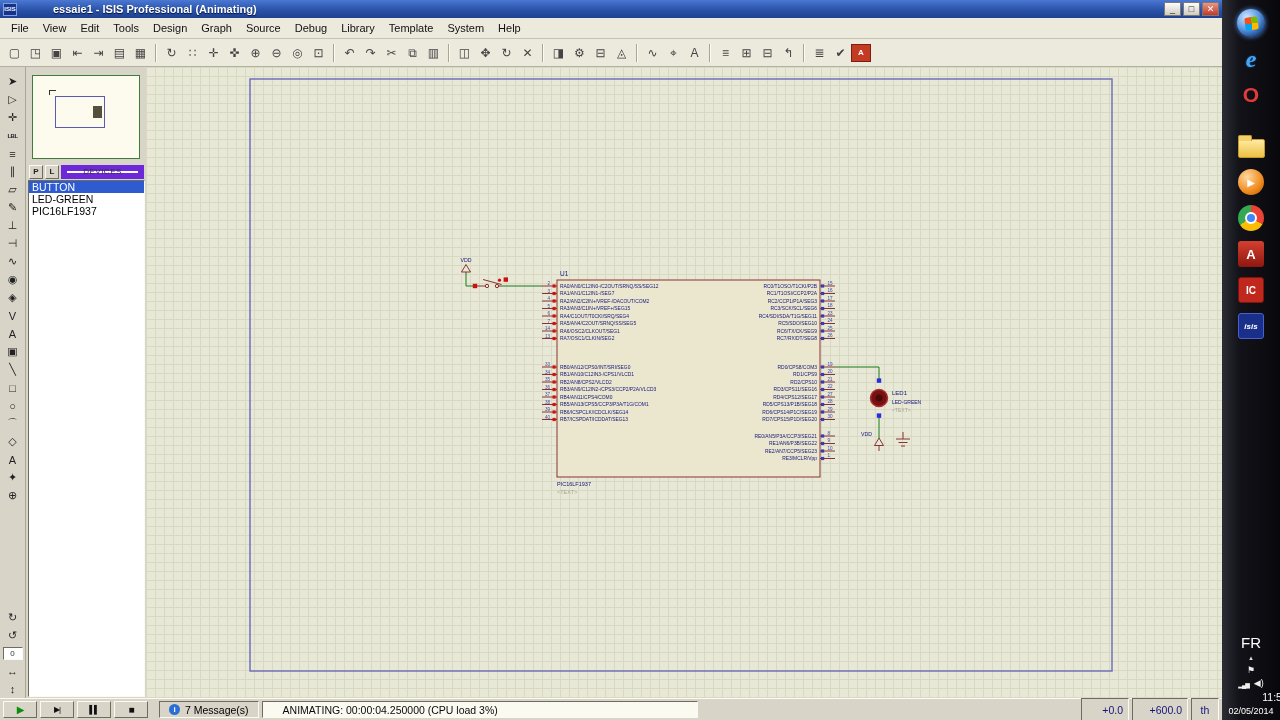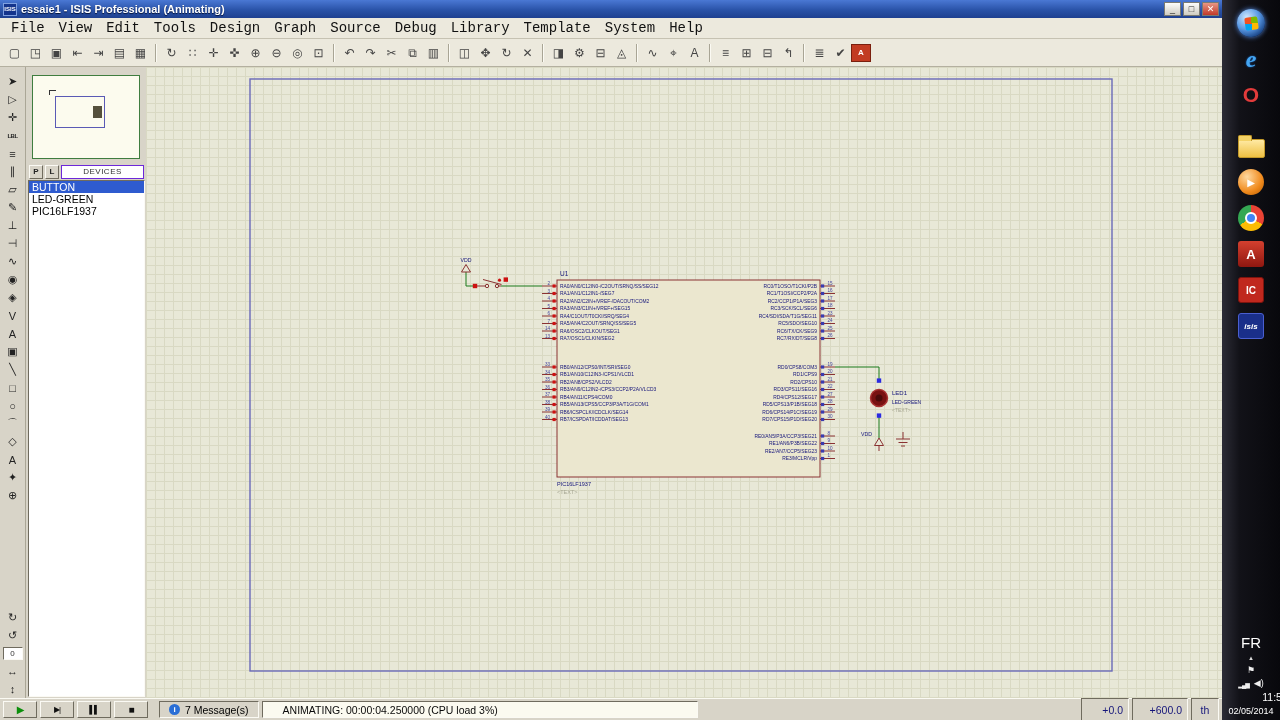--- a/index.html
+++ b/index.html
@@ -4,32 +4,32 @@
 <style>
   * { margin:0; padding:0; box-sizing:border-box; }
   html,body { width:1280px; height:720px; overflow:hidden; font-family:"Liberation Sans",sans-serif; background:#000; }
   #stage { position:relative; width:1280px; height:720px; }
 
   
   #app { position:absolute; left:0; top:0; width:1222px; height:720px; background:#d8d4c8; }
 
   .titlebar { position:absolute; left:0; top:0; width:100%; height:18px;
     background:linear-gradient(180deg,#4a78d4 0%,#2a53a8 55%,#1e4090 100%);
-    display:flex; align-items:center; padding:0 3px; color:#fff; }
+    display:flex; align-items:center; padding:0 3px; color:#fff;gap:32px; }
   .title-icon { width:14px; height:13px; background:#14348c; color:#fff; font-size:6px; font-weight:bold;
     display:flex; align-items:center; justify-content:center; margin-right:4px; border:1px solid #7fa0e0; }
   .title-text { font-size:11px; font-weight:bold; text-shadow:0 1px 1px #001038; white-space:nowrap; }
   .win-btns { margin-left:auto; display:flex; gap:2px; }
   .win-btn { width:17px; height:14px; font-size:9px; line-height:12px; text-align:center;
     background:linear-gradient(#fdfdfb,#cfccc2); border:1px solid #7a7a72; color:#222; }
   .win-btn.close { background:linear-gradient(#e89784,#c0392b); color:#fff; }
 
   .menubar { position:absolute; left:0; top:18px; width:100%; height:21px; background:#ece9dd;
     border-bottom:1px solid #c6c2b2; display:flex; align-items:center; padding-left:4px; }
-  .menu-item { font-size:14px; color:#111; padding:3px 7px;font-family:Liberation Mono, monospace; }
+  .menu-item { font-size:11px; color:#111; padding:3px 7px; }
 
   .toolbar { position:absolute; left:0; top:39px; width:100%; height:28px; background:#ece9dd;
     border-bottom:1px solid #b4b0a0; display:flex; align-items:center; padding:0 4px; }
   .tb-btn { width:21px; height:21px; display:flex; align-items:center; justify-content:center;
     font-size:12px; color:#444; border:1px solid transparent; }
   .tb-btn.ares { background:#c23b22; color:#fff; font-size:8px; font-weight:bold; border:1px solid #7a1f0e; width:20px; height:18px; }
   .tb-sep { width:2px; height:18px; margin:0 4px; border-left:1px solid #a9a595; border-right:1px solid #fbfaf3; }
 
   .workspace { position:absolute; left:0; top:67px; width:100%; height:631px; }
 
@@ -48,21 +48,21 @@
     display:flex; flex-direction:column; }
   .preview-box { width:108px; height:84px; margin:8px 5px 4px 5px; background:#fcfbee;
     border:1px solid #3f7d3f; position:relative; }
   .preview-sheet { position:absolute; left:22px; top:20px; width:50px; height:32px; border:1px solid #5a5ab5; }
   .preview-chip { position:absolute; left:60px; top:30px; width:9px; height:12px; background:#55503c; }
   .preview-mark { position:absolute; left:16px; top:14px; width:7px; height:5px;
     border-top:1px solid #333; border-left:1px solid #333; }
   .devices-header { height:17px; display:flex; align-items:center; gap:2px; padding:1px 2px; }
   .pl-btn { width:14px; height:14px; font-size:8px; font-weight:bold; color:#222; background:#d8d4c8;
     border:1px solid; border-color:#fbfaf4 #6f6b5e #6f6b5e #fbfaf4; display:flex; align-items:center; justify-content:center; }
-  .devices-label { flex:1; height:14px; background:#ffffff; border:1px solid #6d28d9; font-size:8px; color:#333;
+  .devices-label { flex:1; height:14px; background:#ffffff; border:6px solid #6d28d9; font-size:8px; color:#333;
     display:flex; align-items:center; justify-content:center; letter-spacing:0.5px; }
   .device-list { flex:1; background:#fff; border:1px solid; border-color:#6f6b5e #fbfaf4 #fbfaf4 #6f6b5e;
     margin:0 1px 1px 1px; overflow:hidden; }
   .device-item { height:12px; line-height:12px; font-size:10.5px; padding-left:3px; color:#000; white-space:nowrap; }
   .device-item.selected { background:#2e5bcf; color:#fff; }
 
   
   .canvas { position:absolute; left:146px; top:0; width:1076px; height:631px; background-color:#e8e8d7;
     background-image:linear-gradient(#d9d9c3 1px, transparent 1px), linear-gradient(90deg,#d9d9c3 1px, transparent 1px);
     background-size:9px 9px; overflow:hidden; }

